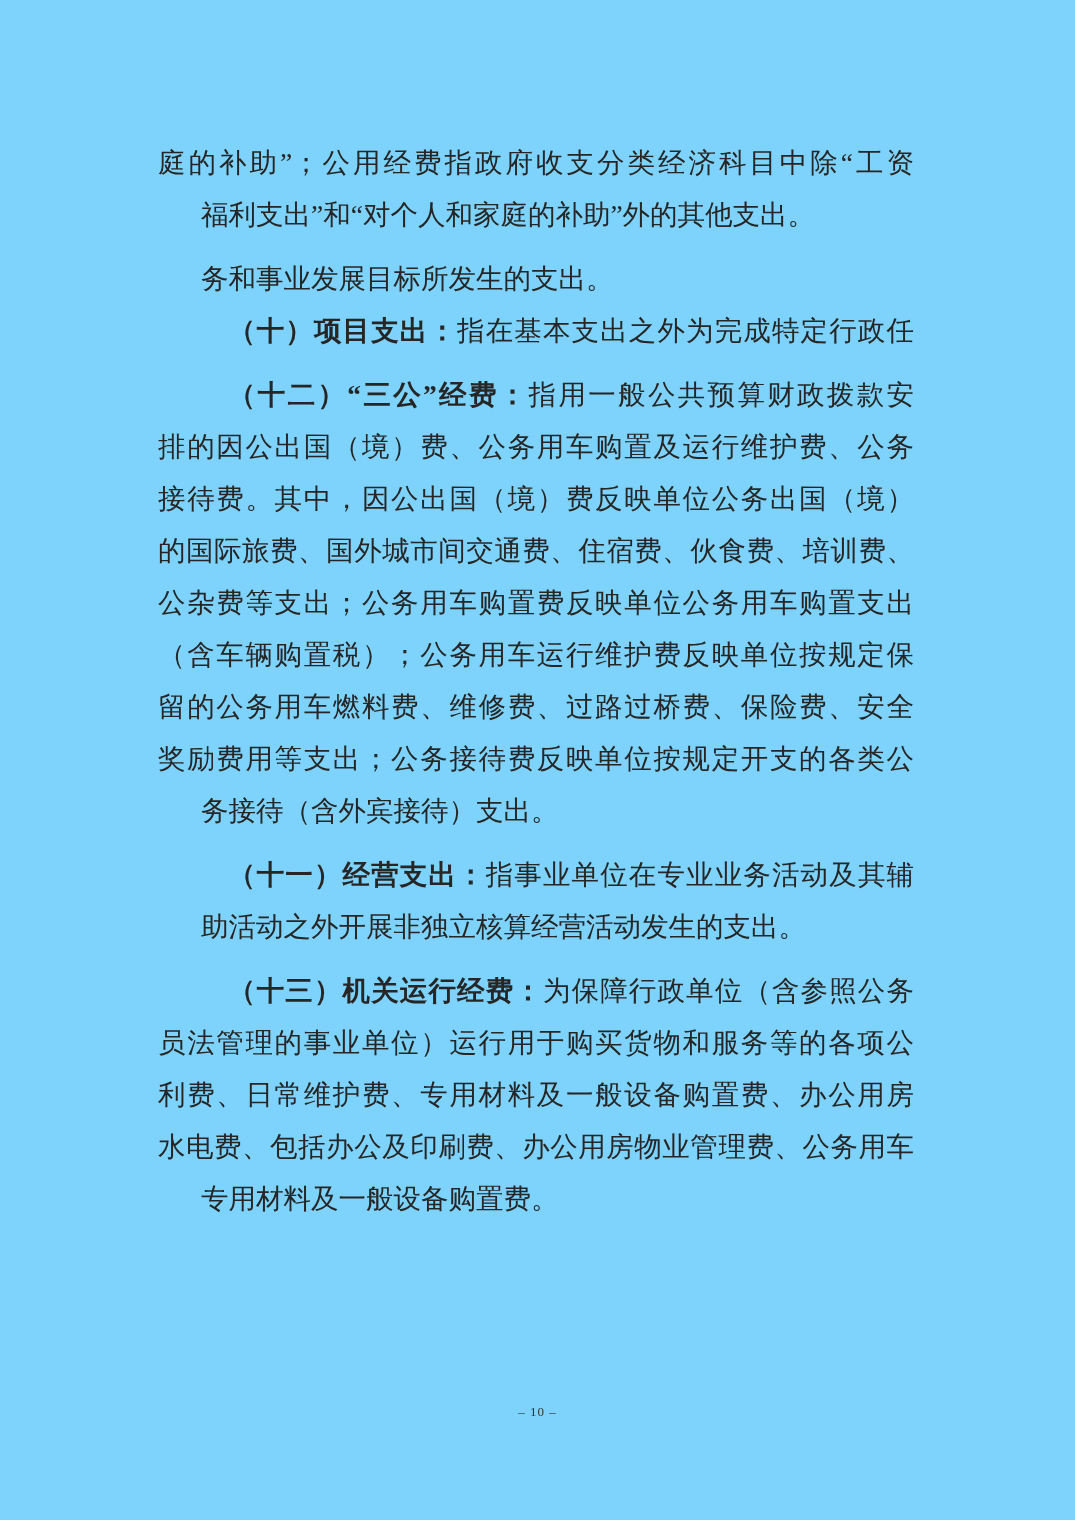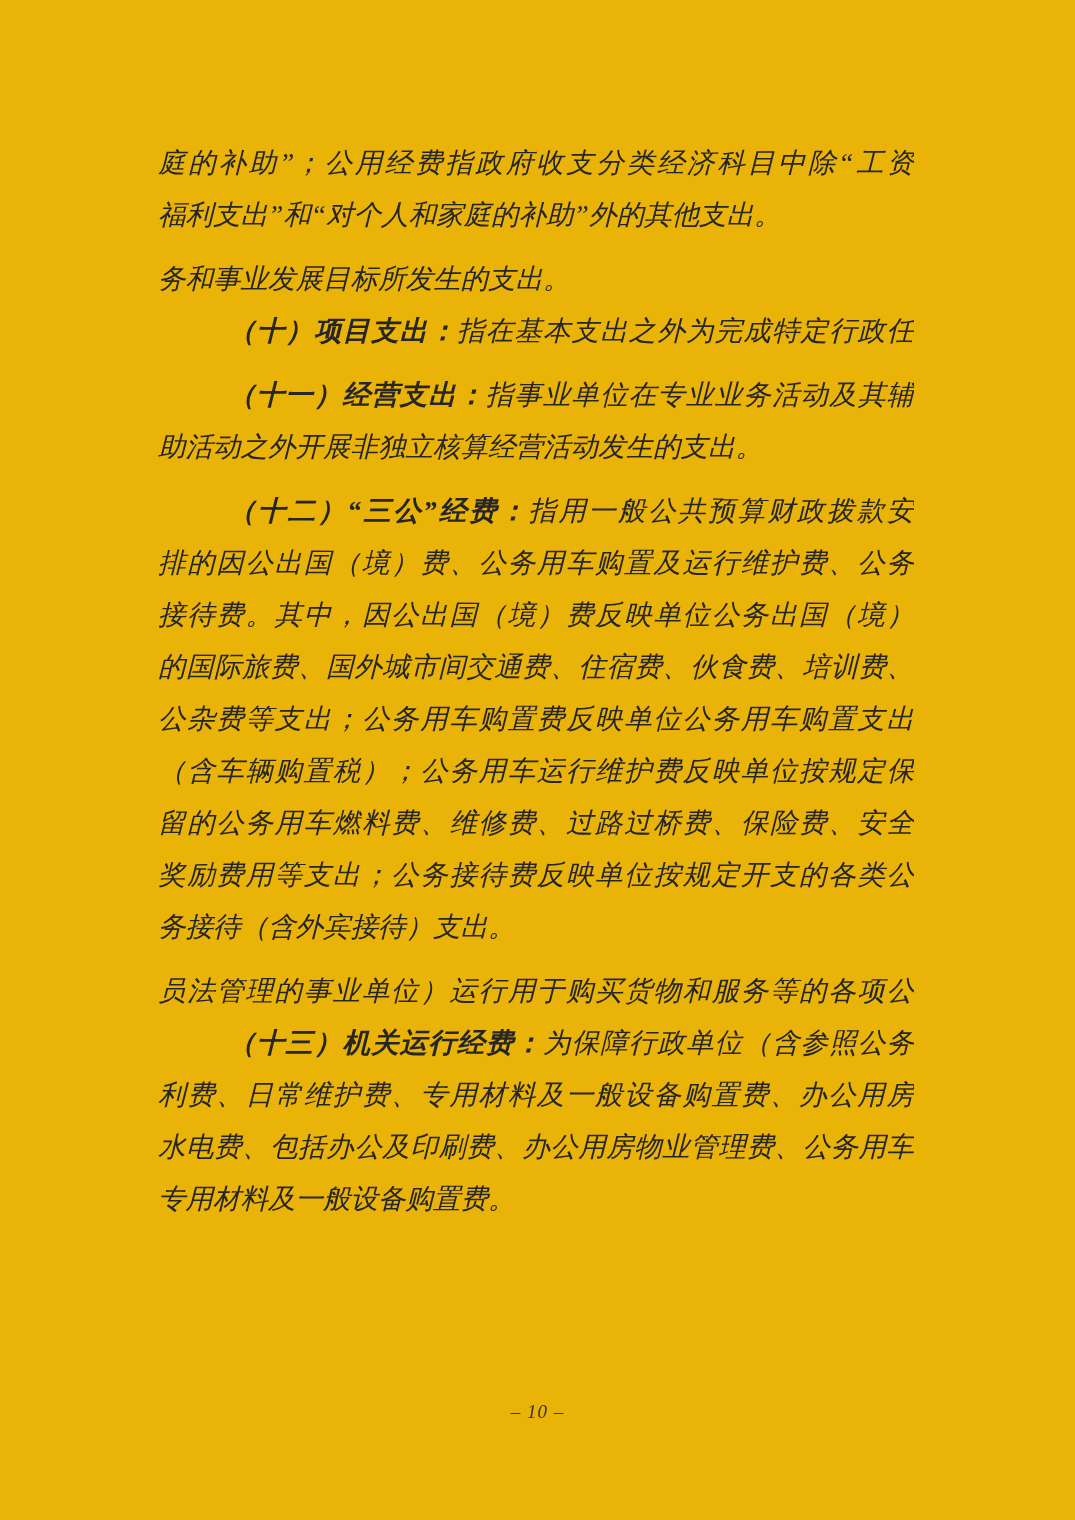--- a/index.html
+++ b/index.html
@@ -1,88 +1,87 @@
 <!DOCTYPE html>
 <html><head>
 <meta charset="utf-8">
 <style>
   html, body { margin: 0; padding: 0; background: #e8e8e8; }
   .page {
     position: relative;
     width: 1075px;
     height: 1520px;
     margin: 0 auto;
-    background: #eab308;
+    background: #7dd3fc;
     overflow: hidden;
     font-family: "Liberation Serif", "DejaVu Serif", serif;
     color: #262626;
-    font-style: italic;
   }
   .content {
     position: absolute;
     top: 137px;
     left: 158px;
     width: 756px;
   }
   .para { margin: 0; }
   .para + .para { margin-top: 12px; }
   .line {
     height: 52px;
     line-height: 52px;
     font-size: 27.5px;
     text-align: justify;
     text-align-last: justify;
     overflow: hidden;
   }
-  .line.last { text-align-last: left; }
+  .line.last { text-align-last: left; margin-left: 43px; }
   .line.indent { padding-left: 70px; }
   .seg { font-weight: normal; }
   .seg.bold { font-weight: 700; }
   .footer {
     position: absolute;
     top: 1400px;
     left: 0;
     width: 100%;
     text-align: center;
-    font-size: 19px;
+    font-size: 13px;
     line-height: 24px;
     color: #333333;
     letter-spacing: 1px;
   }
 </style>
 </head>
 <body>
 
 <div class="page">
   <div class="content">
       <div class="para">
         <div class="line"><span class="seg">庭的补助”；公用经费指政府收支分类经济科目中除“工资</span></div>
         <div class="line last"><span class="seg">福利支出”和“对个人和家庭的补助”外的其他支出。</span></div>
       </div>
       <div class="para">
         <div class="line last"><span class="seg">务和事业发展目标所发生的支出。</span></div>
         <div class="line indent"><span class="seg bold">（十）项目支出：</span><span class="seg">指在基本支出之外为完成特定行政任</span></div>
       </div>
       <div class="para">
-        <div class="line indent"><span class="seg bold">（十一）经营支出：</span><span class="seg">指事业单位在专业业务活动及其辅</span></div>
-        <div class="line last"><span class="seg">助活动之外开展非独立核算经营活动发生的支出。</span></div>
-      </div>
-      <div class="para">
         <div class="line indent"><span class="seg bold">（十二）“三公”经费：</span><span class="seg">指用一般公共预算财政拨款安</span></div>
         <div class="line"><span class="seg">排的因公出国（境）费、公务用车购置及运行维护费、公务</span></div>
         <div class="line"><span class="seg">接待费。其中，因公出国（境）费反映单位公务出国（境）</span></div>
         <div class="line"><span class="seg">的国际旅费、国外城市间交通费、住宿费、伙食费、培训费、</span></div>
         <div class="line"><span class="seg">公杂费等支出；公务用车购置费反映单位公务用车购置支出</span></div>
         <div class="line"><span class="seg">（含车辆购置税）；公务用车运行维护费反映单位按规定保</span></div>
         <div class="line"><span class="seg">留的公务用车燃料费、维修费、过路过桥费、保险费、安全</span></div>
         <div class="line"><span class="seg">奖励费用等支出；公务接待费反映单位按规定开支的各类公</span></div>
         <div class="line last"><span class="seg">务接待（含外宾接待）支出。</span></div>
       </div>
       <div class="para">
+        <div class="line indent"><span class="seg bold">（十一）经营支出：</span><span class="seg">指事业单位在专业业务活动及其辅</span></div>
+        <div class="line last"><span class="seg">助活动之外开展非独立核算经营活动发生的支出。</span></div>
+      </div>
+      <div class="para">
+        <div class="line indent"><span class="seg bold">（十三）机关运行经费：</span><span class="seg">为保障行政单位（含参照公务</span></div>
         <div class="line"><span class="seg">员法管理的事业单位）运行用于购买货物和服务等的各项公</span></div>
-        <div class="line indent"><span class="seg bold">（十三）机关运行经费：</span><span class="seg">为保障行政单位（含参照公务</span></div>
         <div class="line"><span class="seg">利费、日常维护费、专用材料及一般设备购置费、办公用房</span></div>
         <div class="line"><span class="seg">水电费、包括办公及印刷费、办公用房物业管理费、公务用车</span></div>
         <div class="line last"><span class="seg">专用材料及一般设备购置费。</span></div>
       </div>
     </div>
   <div class="footer">– 10 –</div>
 </div>
 
 </body></html>

